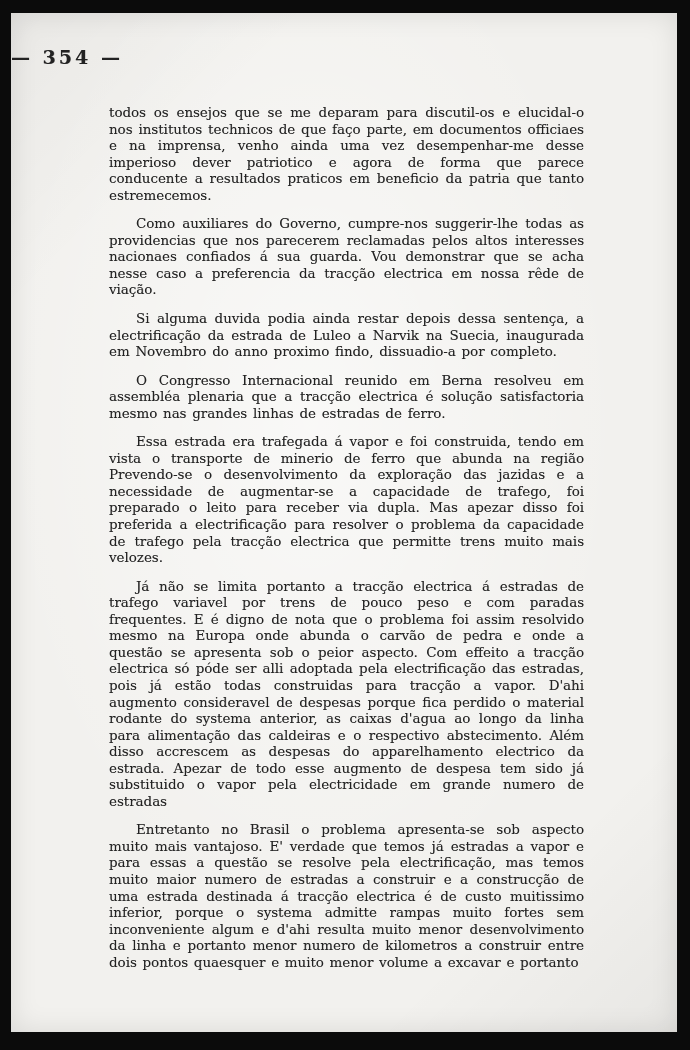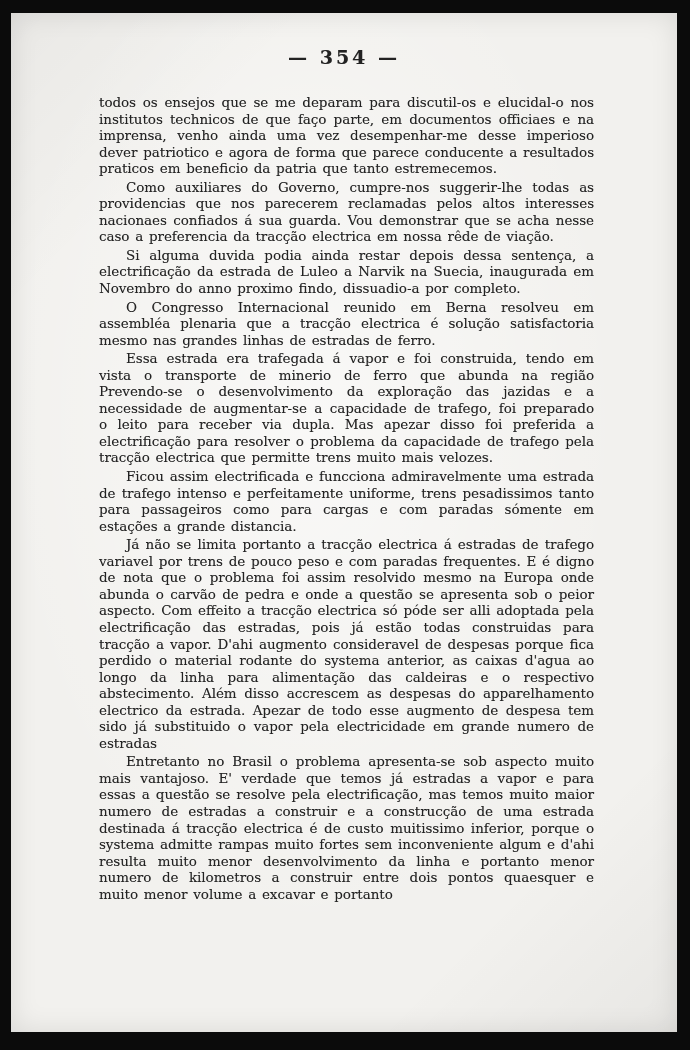--- a/index.html
+++ b/index.html
@@ -33,21 +33,21 @@
       radial-gradient(ellipse at 45% 40%, rgba(255,255,255,0.55) 0%, rgba(0,0,0,0.0) 60%),
       linear-gradient(135deg, rgba(0,0,0,0.035) 0%, rgba(0,0,0,0.0) 18%, rgba(0,0,0,0.0) 82%, rgba(0,0,0,0.045) 100%),
       var(--paper);
     box-shadow: inset 0 0 28px rgba(0,0,0,0.10);
   }
   .page-number {
     position: absolute;
     top: 33px;
     left: 0;
     width: 100%;
-    text-align: center;
+    text-align: left;
     font-family: "DejaVu Serif", serif;
     font-size: 19px;
     font-weight: bold;
     letter-spacing: 3px;
     color: var(--ink);
     text-shadow: 0.3px 0.3px 0.6px rgba(20,20,20,0.35);
   }
   .page-body-text {
     position: absolute;
     left: 86px;
@@ -55,37 +55,36 @@
     width: 499px;
     font-family: "DejaVu Serif", serif;
     font-size: 13.4px;
     line-height: 16.55px;
     color: var(--ink);
     text-align: justify;
     text-shadow: 0.3px 0.3px 0.55px rgba(25,25,25,0.30);
     word-spacing: 1.5px;
   }
   .page-body-text p {
-    margin: 2px;
+    margin: 12px;
     padding: 0;
   }
   .page-body-text p.indented {
     text-indent: 27px;
   }
 </style>
 </head>
 <body>
 
 <div class="scan-frame">
   <div class="paper">
     <div class="page-number">— 354 —</div>
     <div class="page-body-text">
       <p>todos os ensejos que se me deparam para discutil-os e elucidal-o nos institutos technicos de que faço parte, em documentos officiaes e na imprensa, venho ainda uma vez desempenhar-me desse imperioso dever patriotico e agora de forma que parece conducente a resultados praticos em beneficio da patria que tanto estremecemos.</p>
       <p class="indented">Como auxiliares do Governo, cumpre-nos suggerir-lhe todas as providencias que nos parecerem reclamadas pelos altos interesses nacionaes confiados á sua guarda. Vou demonstrar que se acha nesse caso a preferencia da tracção electrica em nossa rêde de viação.</p>
       <p class="indented">Si alguma duvida podia ainda restar depois dessa sentença, a electrificação da estrada de Luleo a Narvik na Suecia, inaugurada em Novembro do anno proximo findo, dissuadio-a por completo.</p>
       <p class="indented">O Congresso Internacional reunido em Berna resolveu em assembléa plenaria que a tracção electrica é solução satisfactoria mesmo nas grandes linhas de estradas de ferro.</p>
       <p class="indented">Essa estrada era trafegada á vapor e foi construida, tendo em vista o transporte de minerio de ferro que abunda na região Prevendo-se o desenvolvimento da exploração das jazidas e a necessidade de augmentar-se a capacidade de trafego, foi preparado o leito para receber via dupla. Mas apezar disso foi preferida a electrificação para resolver o problema da capacidade de trafego pela tracção electrica que permitte trens muito mais velozes.</p>
-      <p class="indented">Ficou assim electrificada e funcciona admiravelmente uma estrada de trafego intenso e perfeitamente uniforme, trens pesadissimos tanto para passageiros como para cargas e com paradas sómente em estações a grande distancia.</p>
       <p class="indented">Já não se limita portanto a tracção electrica á estradas de trafego variavel por trens de pouco peso e com paradas frequentes. E é digno de nota que o problema foi assim resolvido mesmo na Europa onde abunda o carvão de pedra e onde a questão se apresenta sob o peior aspecto. Com effeito a tracção electrica só póde ser alli adoptada pela electrificação das estradas, pois já estão todas construidas para tracção a vapor. D'ahi augmento consideravel de despesas porque fica perdido o material rodante do systema anterior, as caixas d'agua ao longo da linha para alimentação das caldeiras e o respectivo abstecimento. Além disso accrescem as despesas do apparelhamento electrico da estrada. Apezar de todo esse augmento de despesa tem sido já substituido o vapor pela electricidade em grande numero de estradas</p>
       <p class="indented">Entretanto no Brasil o problema apresenta-se sob aspecto muito mais vantajoso. E' verdade que temos já estradas a vapor e para essas a questão se resolve pela electrificação, mas temos muito maior numero de estradas a construir e a construcção de uma estrada destinada á tracção electrica é de custo muitissimo inferior, porque o systema admitte rampas muito fortes sem inconveniente algum e d'ahi resulta muito menor desenvolvimento da linha e portanto menor numero de kilometros a construir entre dois pontos quaesquer e muito menor volume a excavar e portanto</p>
     </div>
   </div>
 </div>
 
 </body></html>

